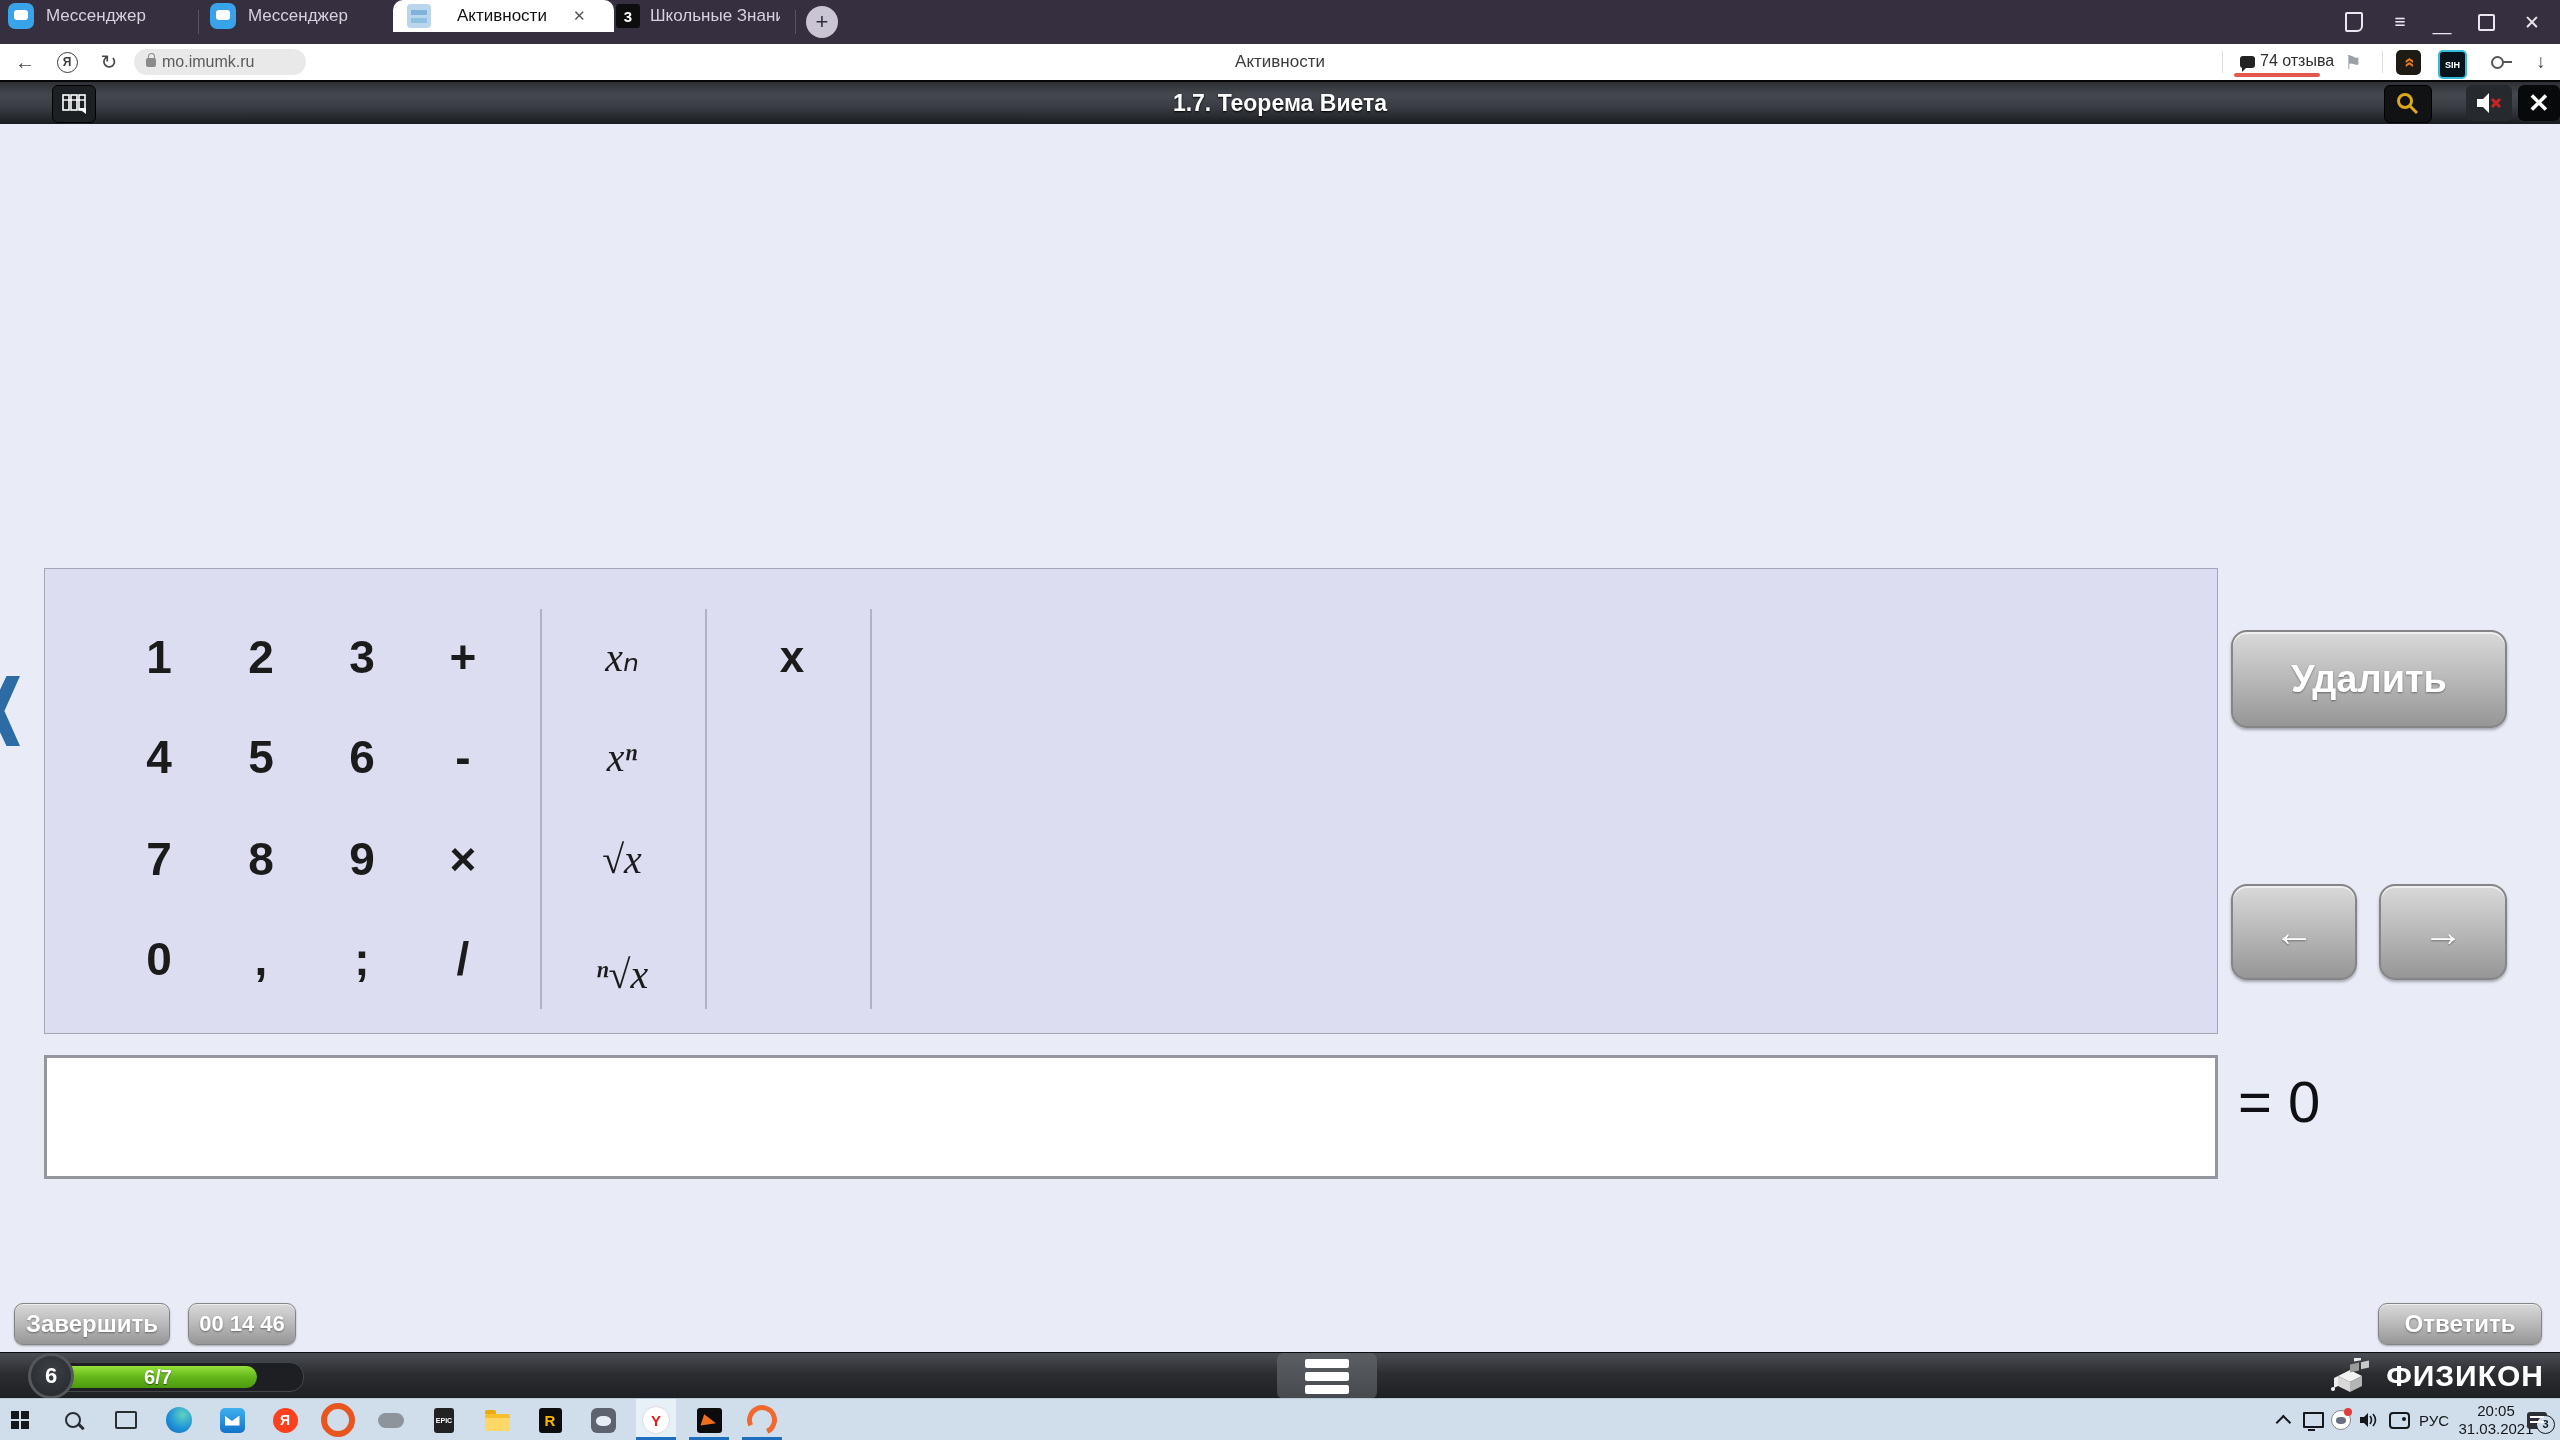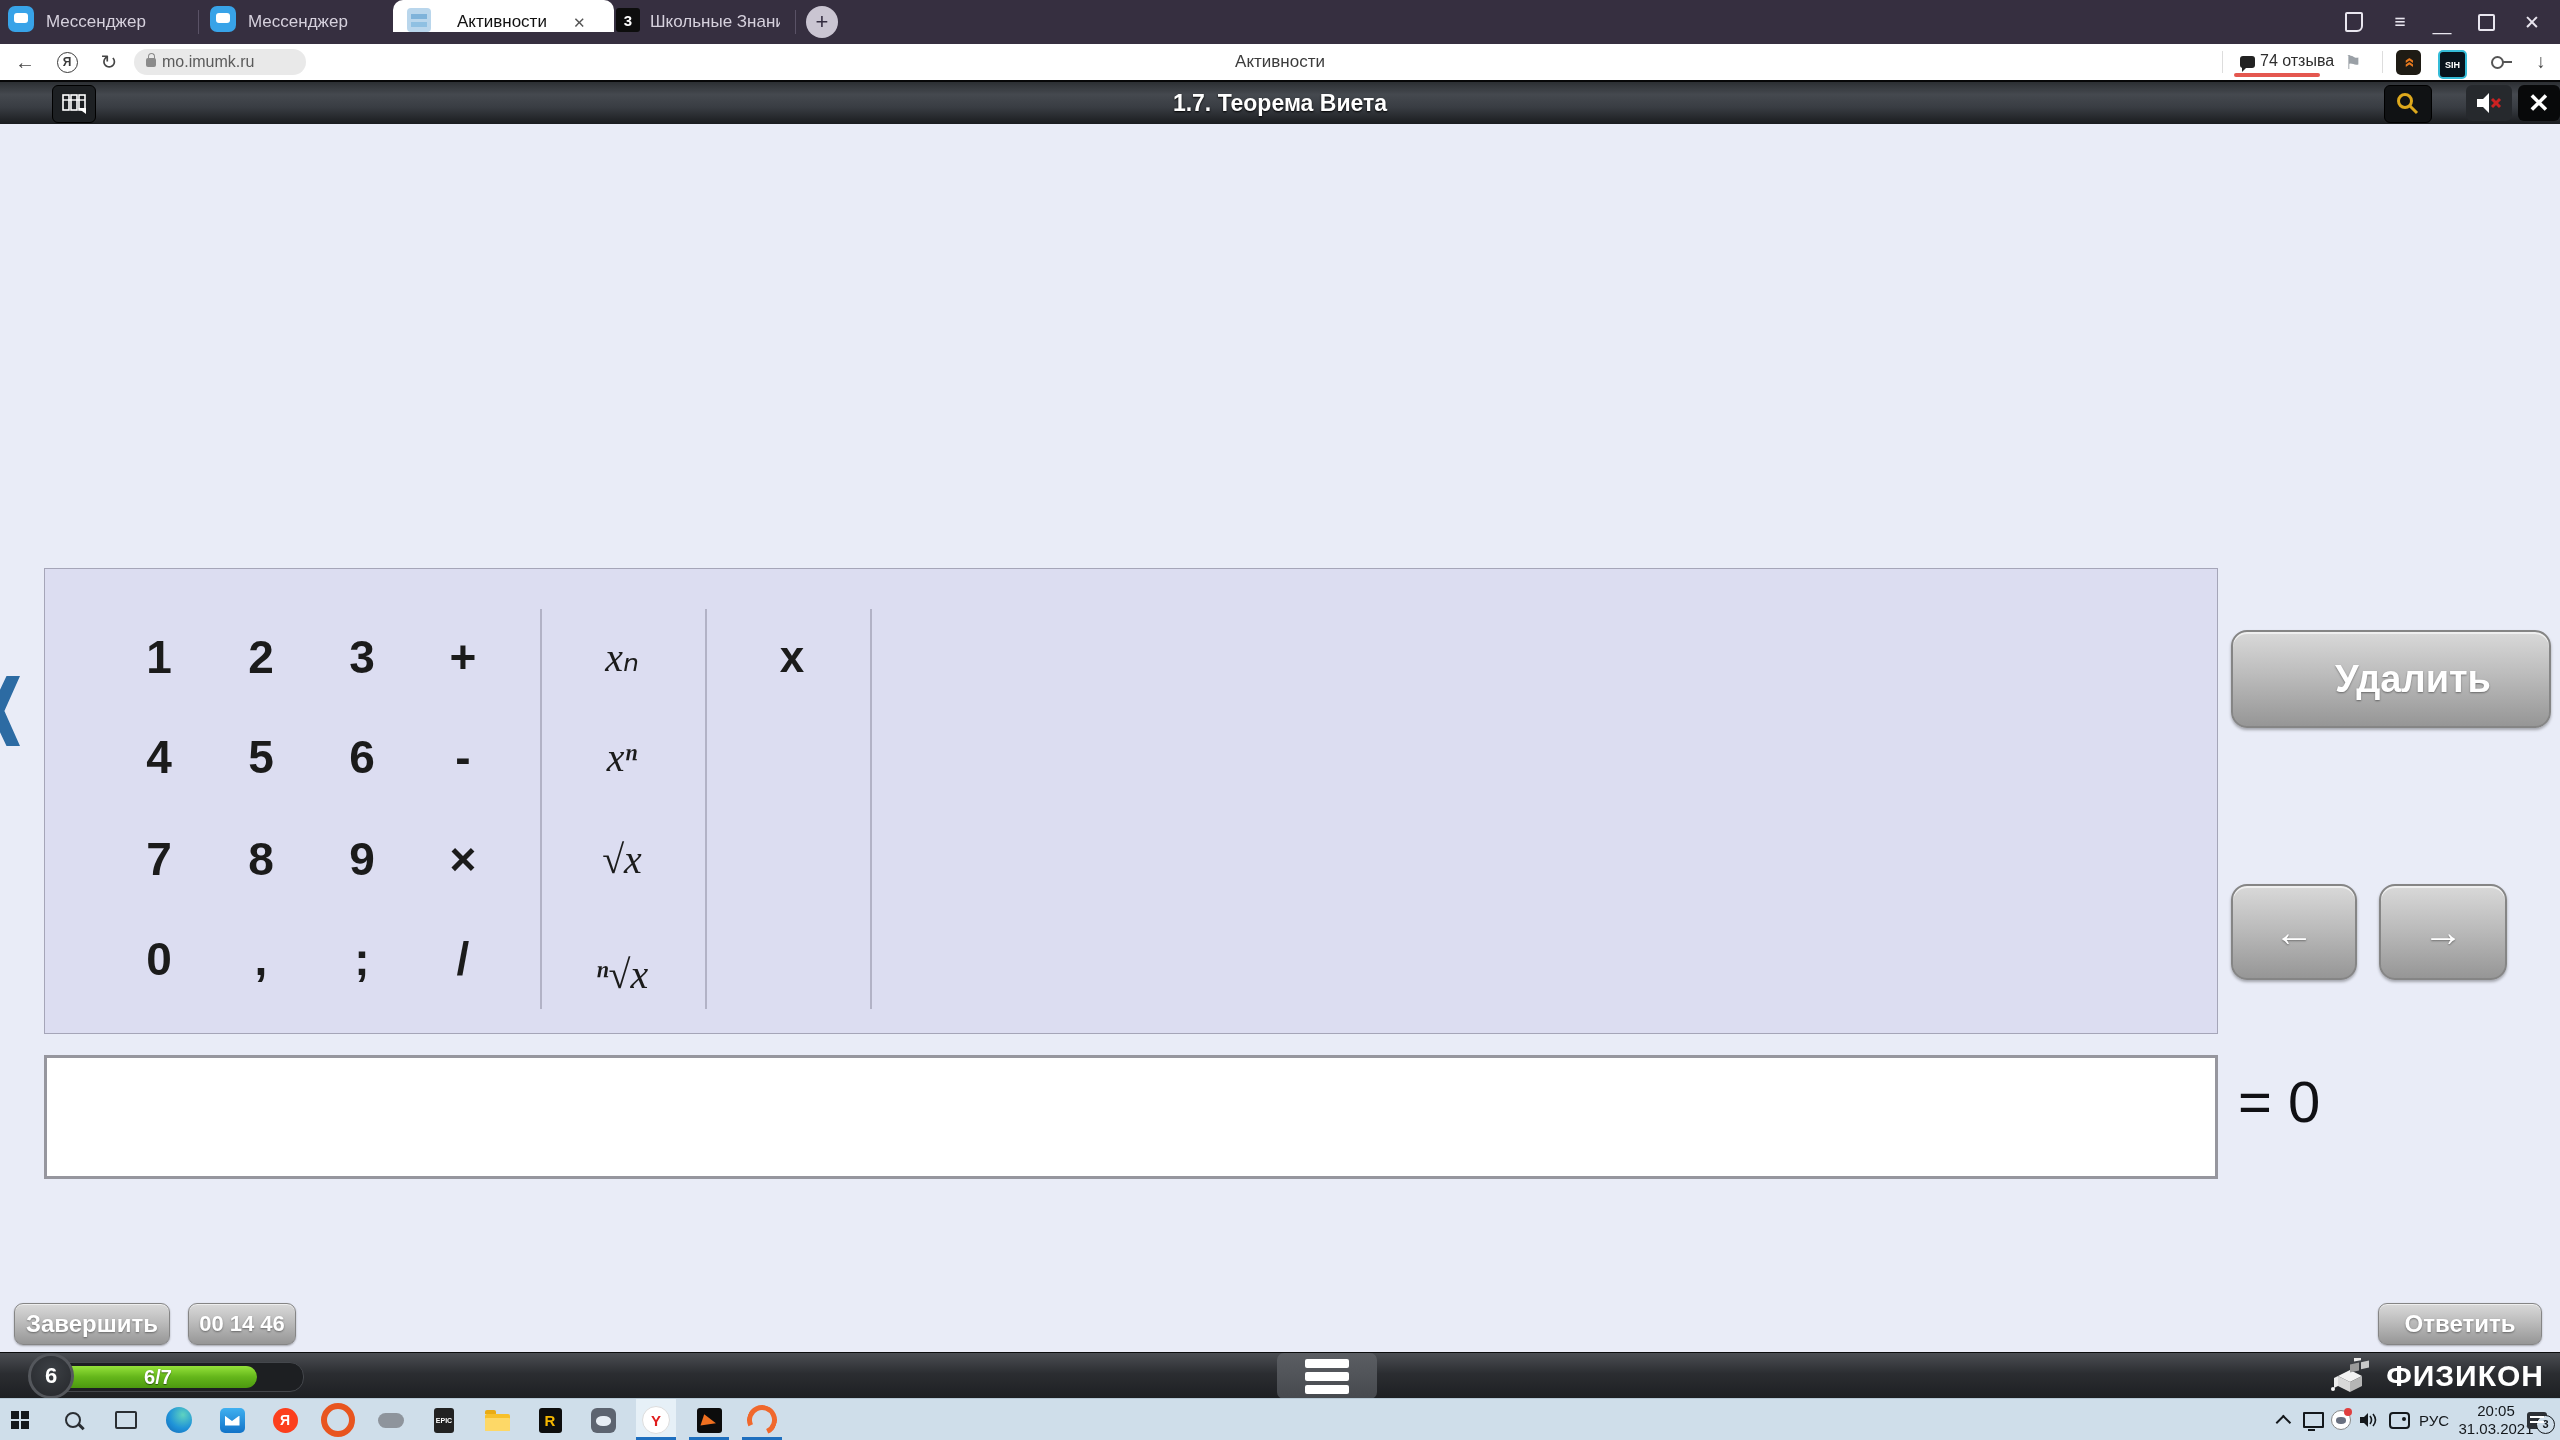--- a/index.html
+++ b/index.html
@@ -3,21 +3,21 @@
 <meta charset="utf-8">
 <style>
   html,body{margin:0;padding:0;background:#000;}
   #screen{position:relative;width:2560px;height:1440px;overflow:hidden;
           font-family:"Liberation Sans",sans-serif;background:#e9ecf7;}
   .abs{position:absolute;}
   .flexc{display:flex;align-items:center;justify-content:center;}
 
   
   #tabbar{left:0;top:0;width:2560px;height:44px;background:#362f40;}
-  .tab{position:absolute;top:0;height:32px;display:flex;align-items:flex-end;color:#d6d1dd;font-size:17px;}
+  .tab{position:absolute;top:0;height:32px;display:flex;align-items:center;color:#d6d1dd;font-size:17px;}
   .tabsep{position:absolute;top:10px;width:1px;height:24px;background:#5a5266;}
   .tab-active{background:#fff;border-radius:10px 10px 0 0;color:#111;}
   .msgicon{width:26px;height:26px;border-radius:7px;background:#38a3e8;position:relative;flex:0 0 auto;}
   .msgicon::after{content:"";position:absolute;left:6px;top:7px;width:14px;height:10px;border-radius:3px;background:#fff;}
   .znicon{width:24px;height:24px;background:#0d0d0d;color:#fff;font-weight:bold;font-size:15px;border-radius:3px;}
   .acticon{width:24px;height:24px;border-radius:4px;background:#b9d6ec;position:relative;}
   .acticon::after{content:"";position:absolute;left:4px;top:6px;width:16px;height:5px;background:#7fb3da;}
   .acticon::before{content:"";position:absolute;left:4px;top:14px;width:16px;height:5px;background:#8fc0e2;}
   .winctl{position:absolute;top:0;height:44px;width:44px;display:flex;align-items:center;justify-content:center;color:#e9e6ef;font-size:19px;}
   .restore-box{width:13px;height:13px;border:2px solid #e9e6ef;border-radius:2px;position:relative;}
@@ -247,21 +247,21 @@
     <span class="kb-key kb-sp" style="left:577px;top:290px;">√x</span>
     <span class="kb-key kb-sp" style="left:577px;top:405px;">ⁿ√x</span>
 
     <div class="kb-div" style="left:660px;"></div>
 
     <span class="kb-key" style="left:747px;top:88px;font-size:44px;">x</span>
 
     <div class="kb-div" style="left:825px;"></div>
   </div>
 
-  <div class="gbtn" style="left:2231px;top:630px;width:272px;height:94px;font-size:38px;padding-left:44px;">Удалить</div>
+  <div class="gbtn" style="left:2231px;top:630px;width:272px;height:94px;font-size:38px;">Удалить</div>
   <div class="gbtn" style="left:2231px;top:884px;width:122px;height:92px;font-size:40px;">←</div>
   <div class="gbtn" style="left:2379px;top:884px;width:124px;height:92px;font-size:40px;">→</div>
 
   <div class="abs" id="answerbox"></div>
   <div class="abs" id="answersuffix">= 0</div>
 
   <div class="gbtn gbtn-sm" style="left:14px;top:1303px;width:154px;height:40px;font-size:24px;">Завершить</div>
   <div class="gbtn gbtn-sm" style="left:188px;top:1303px;width:106px;height:40px;font-size:22px;">00 14 46</div>
   <div class="gbtn gbtn-sm" style="left:2378px;top:1303px;width:162px;height:40px;font-size:24px;">Ответить</div>
 

